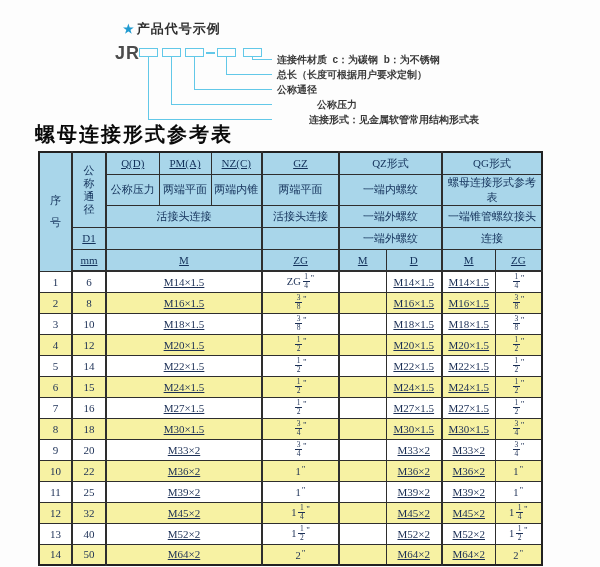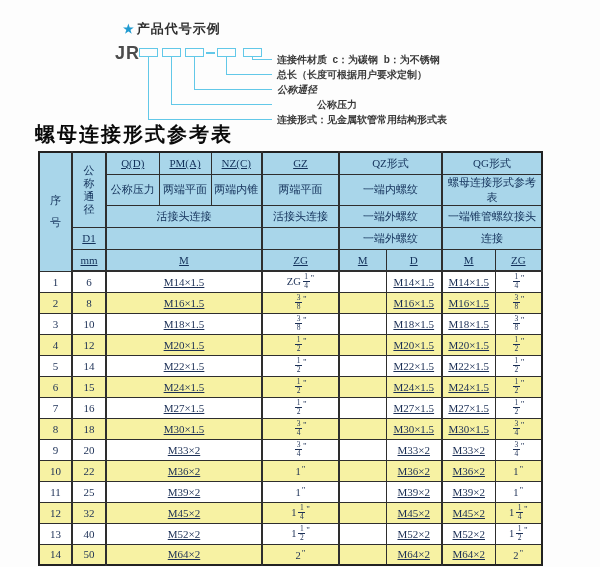--- a/index.html
+++ b/index.html
@@ -64,23 +64,23 @@
 <div class="abs cline" style="left:226px;top:74px;width:46px;height:1px;"></div>
 <div class="abs cline" style="left:194px;top:57px;width:1px;height:33px;"></div>
 <div class="abs cline" style="left:194px;top:89px;width:78px;height:1px;"></div>
 <div class="abs cline" style="left:171px;top:57px;width:1px;height:48px;"></div>
 <div class="abs cline" style="left:171px;top:104px;width:101px;height:1px;"></div>
 <div class="abs cline" style="left:148px;top:57px;width:1px;height:63px;"></div>
 <div class="abs cline" style="left:148px;top:119px;width:124px;height:1px;"></div>
 
 <div class="abs diag-label" style="top:53px;">连接件材质  c：为碳钢  b：为不锈钢</div>
 <div class="abs diag-label" style="top:68px;">总长（长度可根据用户要求定制）</div>
-<div class="abs diag-label" style="top:83px;font-style:italic;">公称通径</div>
+<div class="abs diag-label" style="top:83px;">公称通径</div>
 <div class="abs diag-label" style="top:98px;margin-left:40px;">公称压力</div>
-<div class="abs diag-label" style="top:113px;">连接形式：见金属软管常用结构形式表</div>
+<div class="abs diag-label" style="top:113px;margin-left:32px;">连接形式：见金属软管常用结构形式表</div>
 
 <div class="abs tbl-title">螺母连接形式参考表</div>
 
 <div class="abs tbl-wrap">
 <table>
   <colgroup>
     <col style="width:33px">
         <col style="width:34px">
         <col style="width:53px">
     <col style="width:52px">

